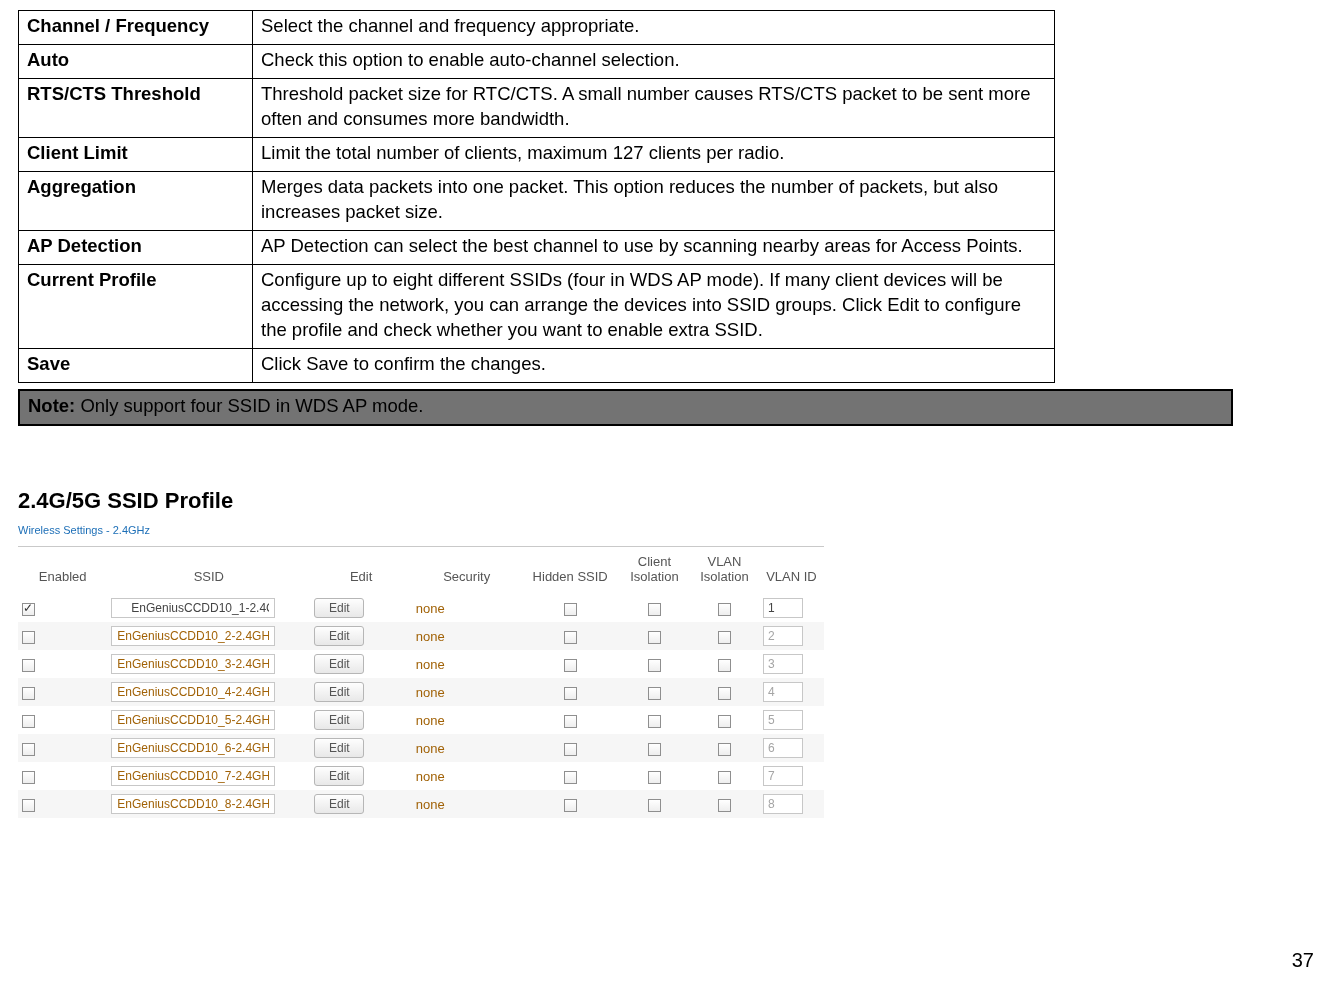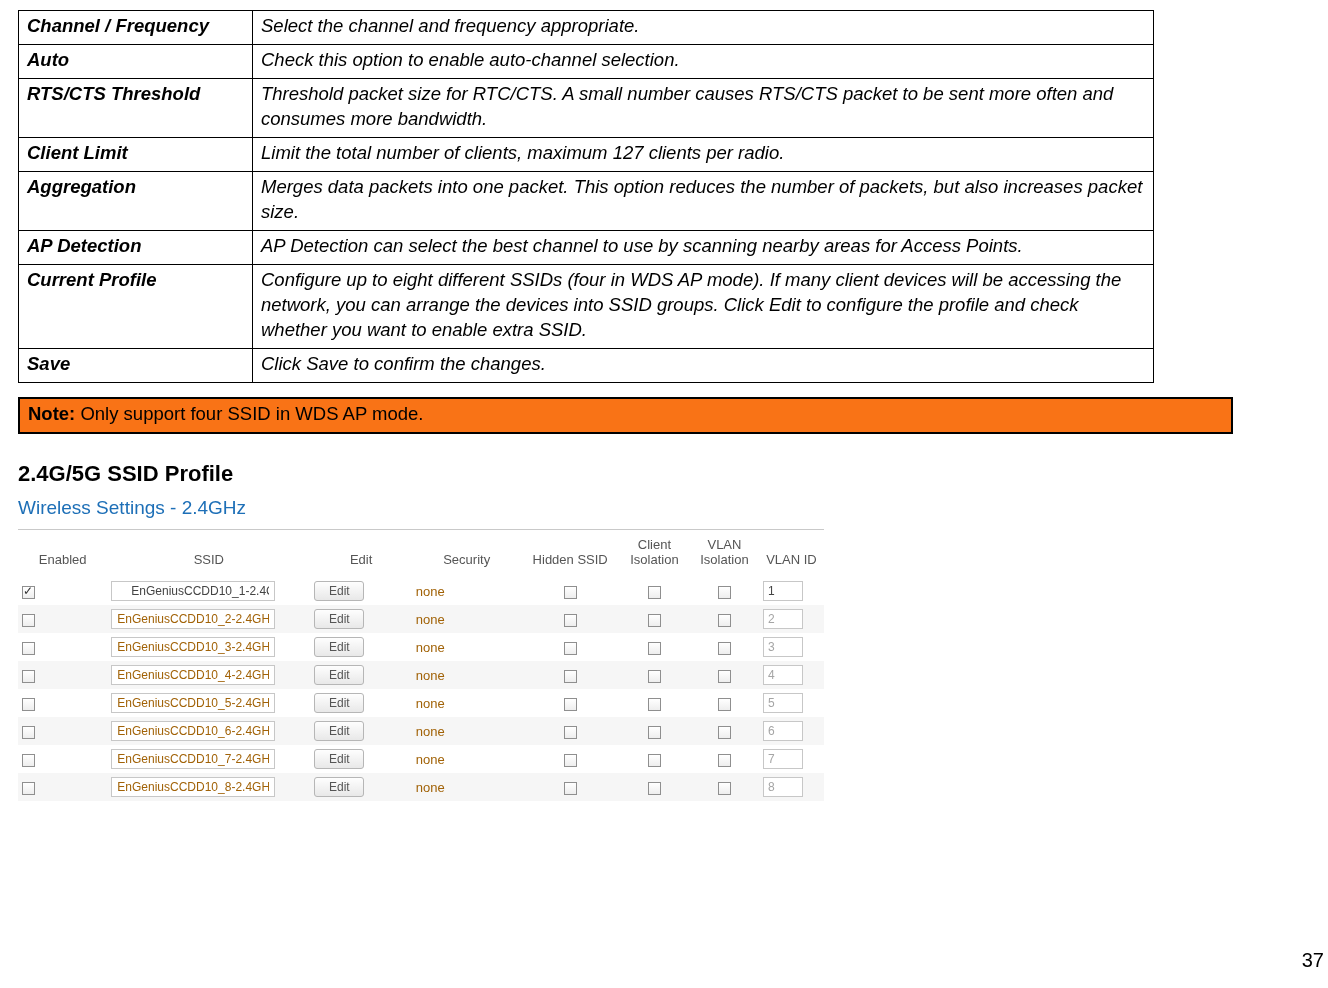--- a/index.html
+++ b/index.html
@@ -1,32 +1,32 @@
 <!DOCTYPE html>
 <html><head>
 <meta charset="utf-8">
 <style>
   * { box-sizing: border-box; margin: 0; padding: 0; }
   html, body { width: 1328px; height: 988px; background: #fff; font-family: "Segoe UI", Arial, sans-serif; color: #000; }
   .page { padding: 10px 40px 10px 18px; position: relative; width: 100%; height: 100%; }
 
   
-  .param-table { width: 1136px; border-collapse: collapse; table-layout: fixed; font-style: italic; }
+  .param-table { width: 1037px; border-collapse: collapse; table-layout: fixed; }
   .param-table td { border: 1px solid #000; vertical-align: top; padding: 3px 8px 5px 8px; font-size: 18.5px; line-height: 1.35; }
   .param-table td.key { width: 234px; font-weight: 700; }
   .param-table td.val { font-weight: 400; }
 
-  .note-box { width: 1215px; margin-top: 14px; border: 2px solid #000; background: #f97316; padding: 3px 8px 5px 8px; font-size: 18.5px; line-height: 1.35; }
+  .note-box { width: 1215px; margin-top: 6px; border: 2px solid #000; background: #737373; padding: 3px 8px 5px 8px; font-size: 18.5px; line-height: 1.35; }
   .note-box .b { font-weight: 700; }
 
-  .section-heading { margin-top: 27px; font-size: 22px; font-weight: 700; }
+  .section-heading { margin-top: 62px; font-size: 22px; font-weight: 700; }
 
   
   .ssid-box { margin-top: 10px; width: 806px; }
-  .ssid-title { color: #1d6fb7; font-size: 19px; font-family: Arial, sans-serif; margin-bottom: 10px; }
+  .ssid-title { color: #1d6fb7; font-size: 11px; font-family: Arial, sans-serif; margin-bottom: 10px; }
   .ssid-hr { border: none; border-top: 1px solid #c9c9c9; margin-bottom: 2px; }
 
   .ssid-table { width: 100%; border-collapse: collapse; font-family: Arial, sans-serif; font-size: 13px; color: #555; }
   .ssid-table th { font-weight: 400; text-align: center; padding: 6px 4px 10px 4px; color: #555; vertical-align: bottom; line-height: 1.15; }
   .ssid-table th.center, .ssid-table td.center { text-align: center; }
   .ssid-table tbody tr td { padding: 3px 4px; vertical-align: middle; height: 28px; }
   .ssid-table tbody tr.alt { background: #f6f6f6; }
 
   col.c-en { width: 88px; }
   col.c-ssid { width: 200px; }
@@ -43,21 +43,21 @@
   .ssid-input { width: 164px; height: 20px; border: 1px solid #c7c7c7; background: #fff; font-size: 12px; padding: 0 5px; color: #a16207; font-family: Arial, sans-serif; }
   .ssid-input.active { color: #444; padding-left: 19px; }
 
   .edit-btn { display: inline-block; width: 50px; height: 20px; border: 1px solid #b6b6b6; border-radius: 3px; background: linear-gradient(#fefefe,#e8e8e8); font-size: 12px; color: #555; text-align: center; line-height: 18px; font-family: Arial, sans-serif; }
 
   .sec-val { color: #a16207; font-size: 13px; }
 
   .vid-input { width: 40px; height: 20px; border: 1px solid #c7c7c7; background: #fff; font-size: 12px; padding: 0 4px; color: #a5a5a5; font-family: Arial, sans-serif; text-align: left; }
   .vid-input.active { color: #444; }
 
-  .page-num { position: absolute; right: 4px; bottom: 16px; font-size: 20px; }
+  .page-num { position: absolute; right: 14px; bottom: 16px; font-size: 20px; }
 </style>
 </head>
 <body>
 
 <div class="page">
 
   <table class="param-table">
     <tbody id="param-body">
         <tr>
           <td class="key">Channel / Frequency</td>

